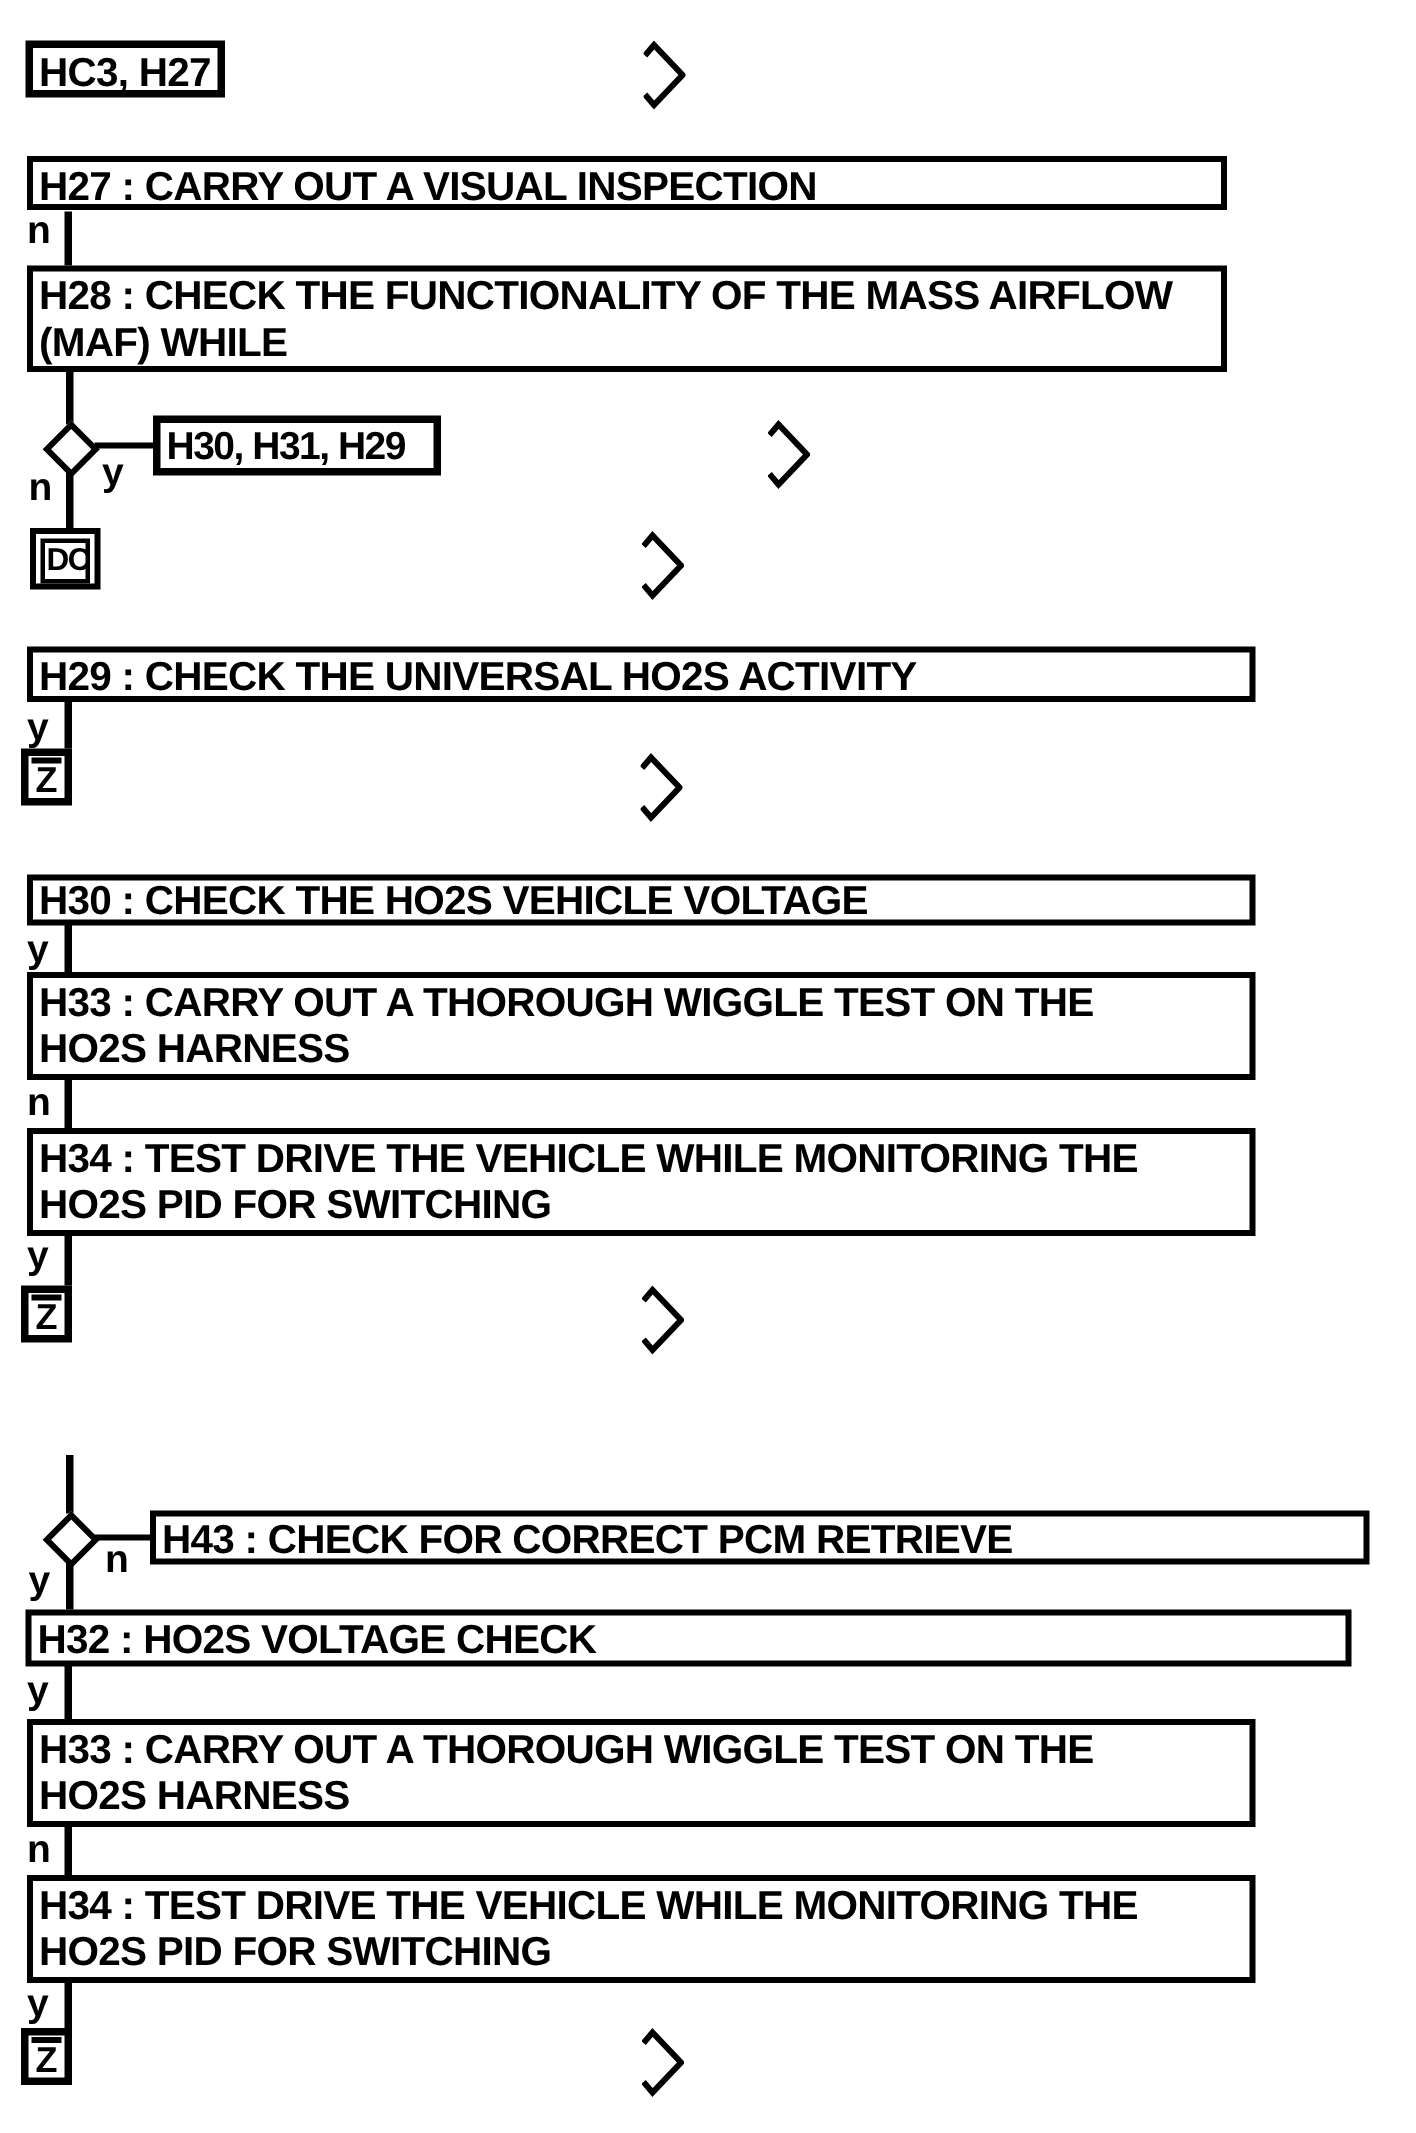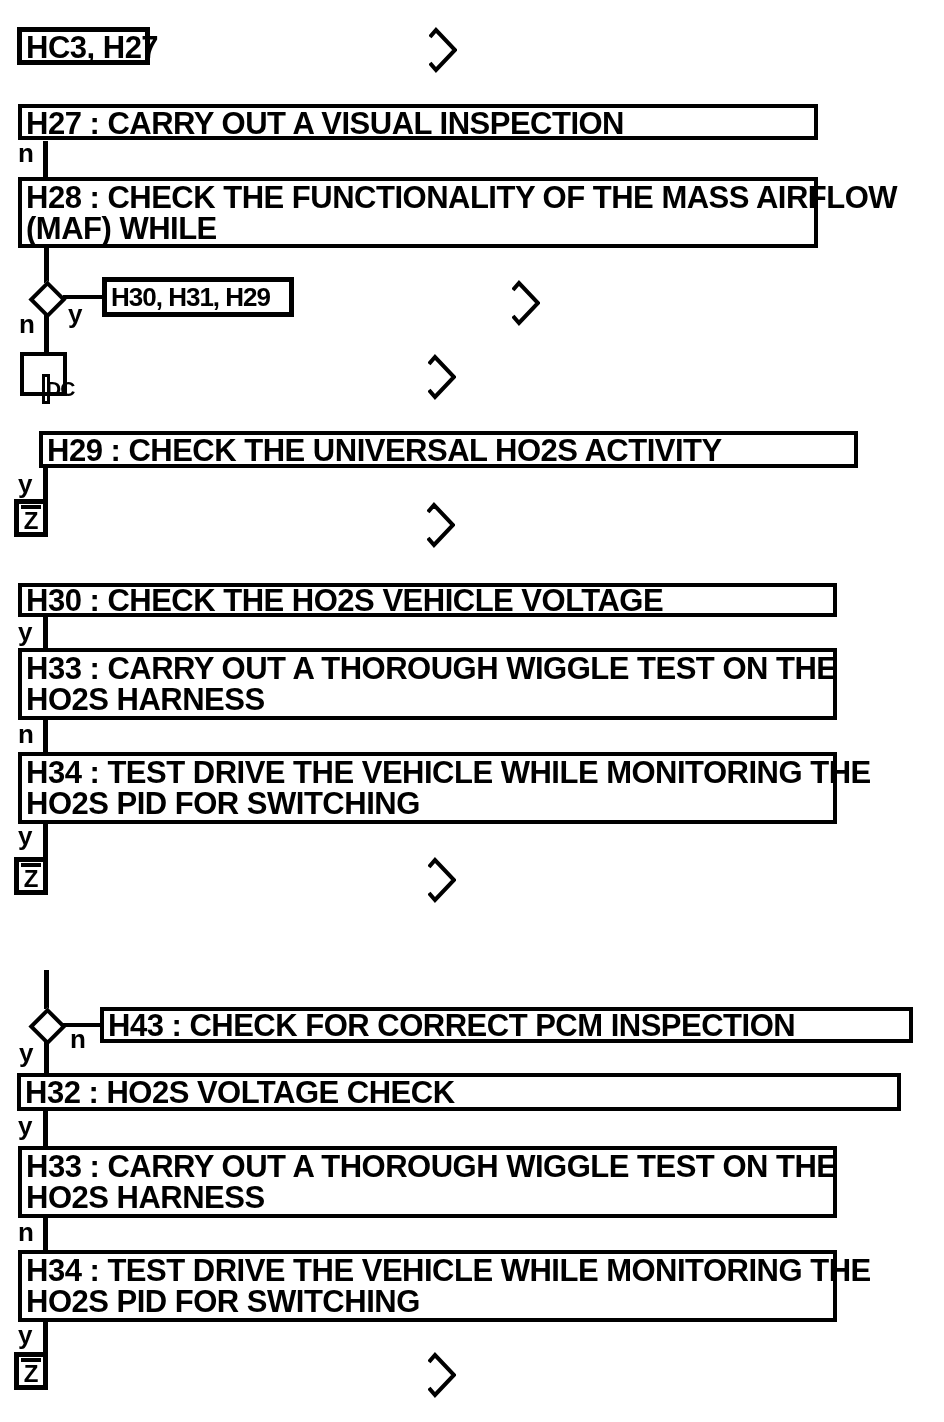--- a/index.html
+++ b/index.html
@@ -3,21 +3,21 @@
 <meta charset="utf-8">
 <style>
   html,body { margin:0; padding:0; background:#ffffff; }
   #page {
     position:relative; width:944px; height:1422px; background:#ffffff;
     font-family:"Liberation Sans","DejaVu Sans",sans-serif; color:#000;
     overflow:hidden;
   }
   .box {
     position:absolute; box-sizing:border-box; background:#fff;
-    border:4px solid #000; font-weight:bold; font-size:31px; line-height:30px;
+    border:4px solid #000; font-weight:bold; font-size:27px; line-height:30px;
     padding:1px 0 0 4px; white-space:nowrap; letter-spacing:-0.5px;
   }
   .box.thick { border-width:5px; }
   .lbl {
     position:absolute; font-weight:bold; font-size:26px; line-height:26px;
   }
   .vline { position:absolute; width:5px; background:#000; }
   .hline { position:absolute; height:4px; background:#000; }
   .diamond {
     position:absolute; box-sizing:border-box; width:27px; height:27px;
@@ -27,21 +27,21 @@
   .zbox {
     position:absolute; box-sizing:border-box; width:34px; height:38px;
     border:5px solid #000; background:#fff; text-align:center;
   }
   .zglyph {
     display:block; margin:1px 2px 0 2px; border-top:4px solid #000;
     font-weight:bold; font-size:24px; line-height:24px;
   }
   .dcbox {
     position:absolute; box-sizing:border-box; border:4px solid #000;
-    background:#fff; padding:18px;
+    background:#fff; padding:3px;
   }
   .dcinner {
     box-sizing:border-box; border:3px solid #000; font-weight:bold;
     font-size:21px; line-height:24px; padding:0 1px; letter-spacing:-1px;
     text-align:center;
   }
   .jump { font-size:26px; letter-spacing:-1px; }
 </style>
 </head>
 <body>
@@ -80,21 +80,21 @@
   <div class="vline" style="left:44px;top:315px;height:38px;"></div>
   <div class="dcbox" style="left:20px;top:352px;width:47px;height:41px;">
     <div class="dcinner">DC</div>
   </div>
   <div class="chev" style="left:428px;top:354px;">
     <svg width="28" height="46" viewBox="0 0 28 46">
         <path d="M1 10 L7 3 L26 23 L7 43 L1 36" fill="none" stroke="#000" stroke-width="4"></path>
       </svg>
   </div>
 
-  <div class="box" style="left:18px;top:431px;width:819px;height:37px;margin-left:21px;">H29 : CHECK THE UNIVERSAL HO2S ACTIVITY</div>
+  <div class="box" style="left:18px;top:431px;width:819px;height:37px;">H29 : CHECK THE UNIVERSAL HO2S ACTIVITY</div>
   <div class="vline" style="left:43px;top:467px;height:36px;"></div>
   <div class="lbl" style="left:18px;top:471px;">y</div>
   <div class="zbox" style="left:14px;top:499px;">
     <span class="zglyph">Z</span>
   </div>
   <div class="chev" style="left:427px;top:502px;">
     <svg width="28" height="46" viewBox="0 0 28 46">
         <path d="M1 10 L7 3 L26 23 L7 43 L1 36" fill="none" stroke="#000" stroke-width="4"></path>
       </svg>
   </div>
@@ -125,21 +125,21 @@
       </svg>
   </div>
 
   <div class="vline" style="left:44px;top:970px;height:39px;"></div>
 
   <div class="diamond" style="left:34px;top:1013px;"></div>
   <div class="hline" style="left:63px;top:1023px;width:39px;"></div>
   <div class="lbl" style="left:70px;top:1026px;">n</div>
   <div class="lbl" style="left:19px;top:1040px;">y</div>
 
-  <div class="box" style="left:100px;top:1007px;width:813px;height:36px;line-height:28px;">H43 : CHECK FOR CORRECT PCM INSPECTION</div>
+  <div class="box" style="left:100px;top:1007px;width:813px;height:36px;line-height:28px;">H43 : CHECK FOR CORRECT PCM RETRIEVE</div>
 
   <div class="vline" style="left:44px;top:1042px;height:32px;"></div>
   <div class="box" style="left:17px;top:1073px;width:884px;height:38px;">H32 : HO2S VOLTAGE CHECK</div>
   <div class="vline" style="left:43px;top:1110px;height:37px;"></div>
   <div class="lbl" style="left:18px;top:1113px;">y</div>
 
   <div class="box" style="left:18px;top:1146px;width:819px;height:72px;line-height:31px;">
     <span>H33 : CARRY OUT A THOROUGH WIGGLE TEST ON THE</span><br>
     <span>HO2S HARNESS</span>
   </div>

